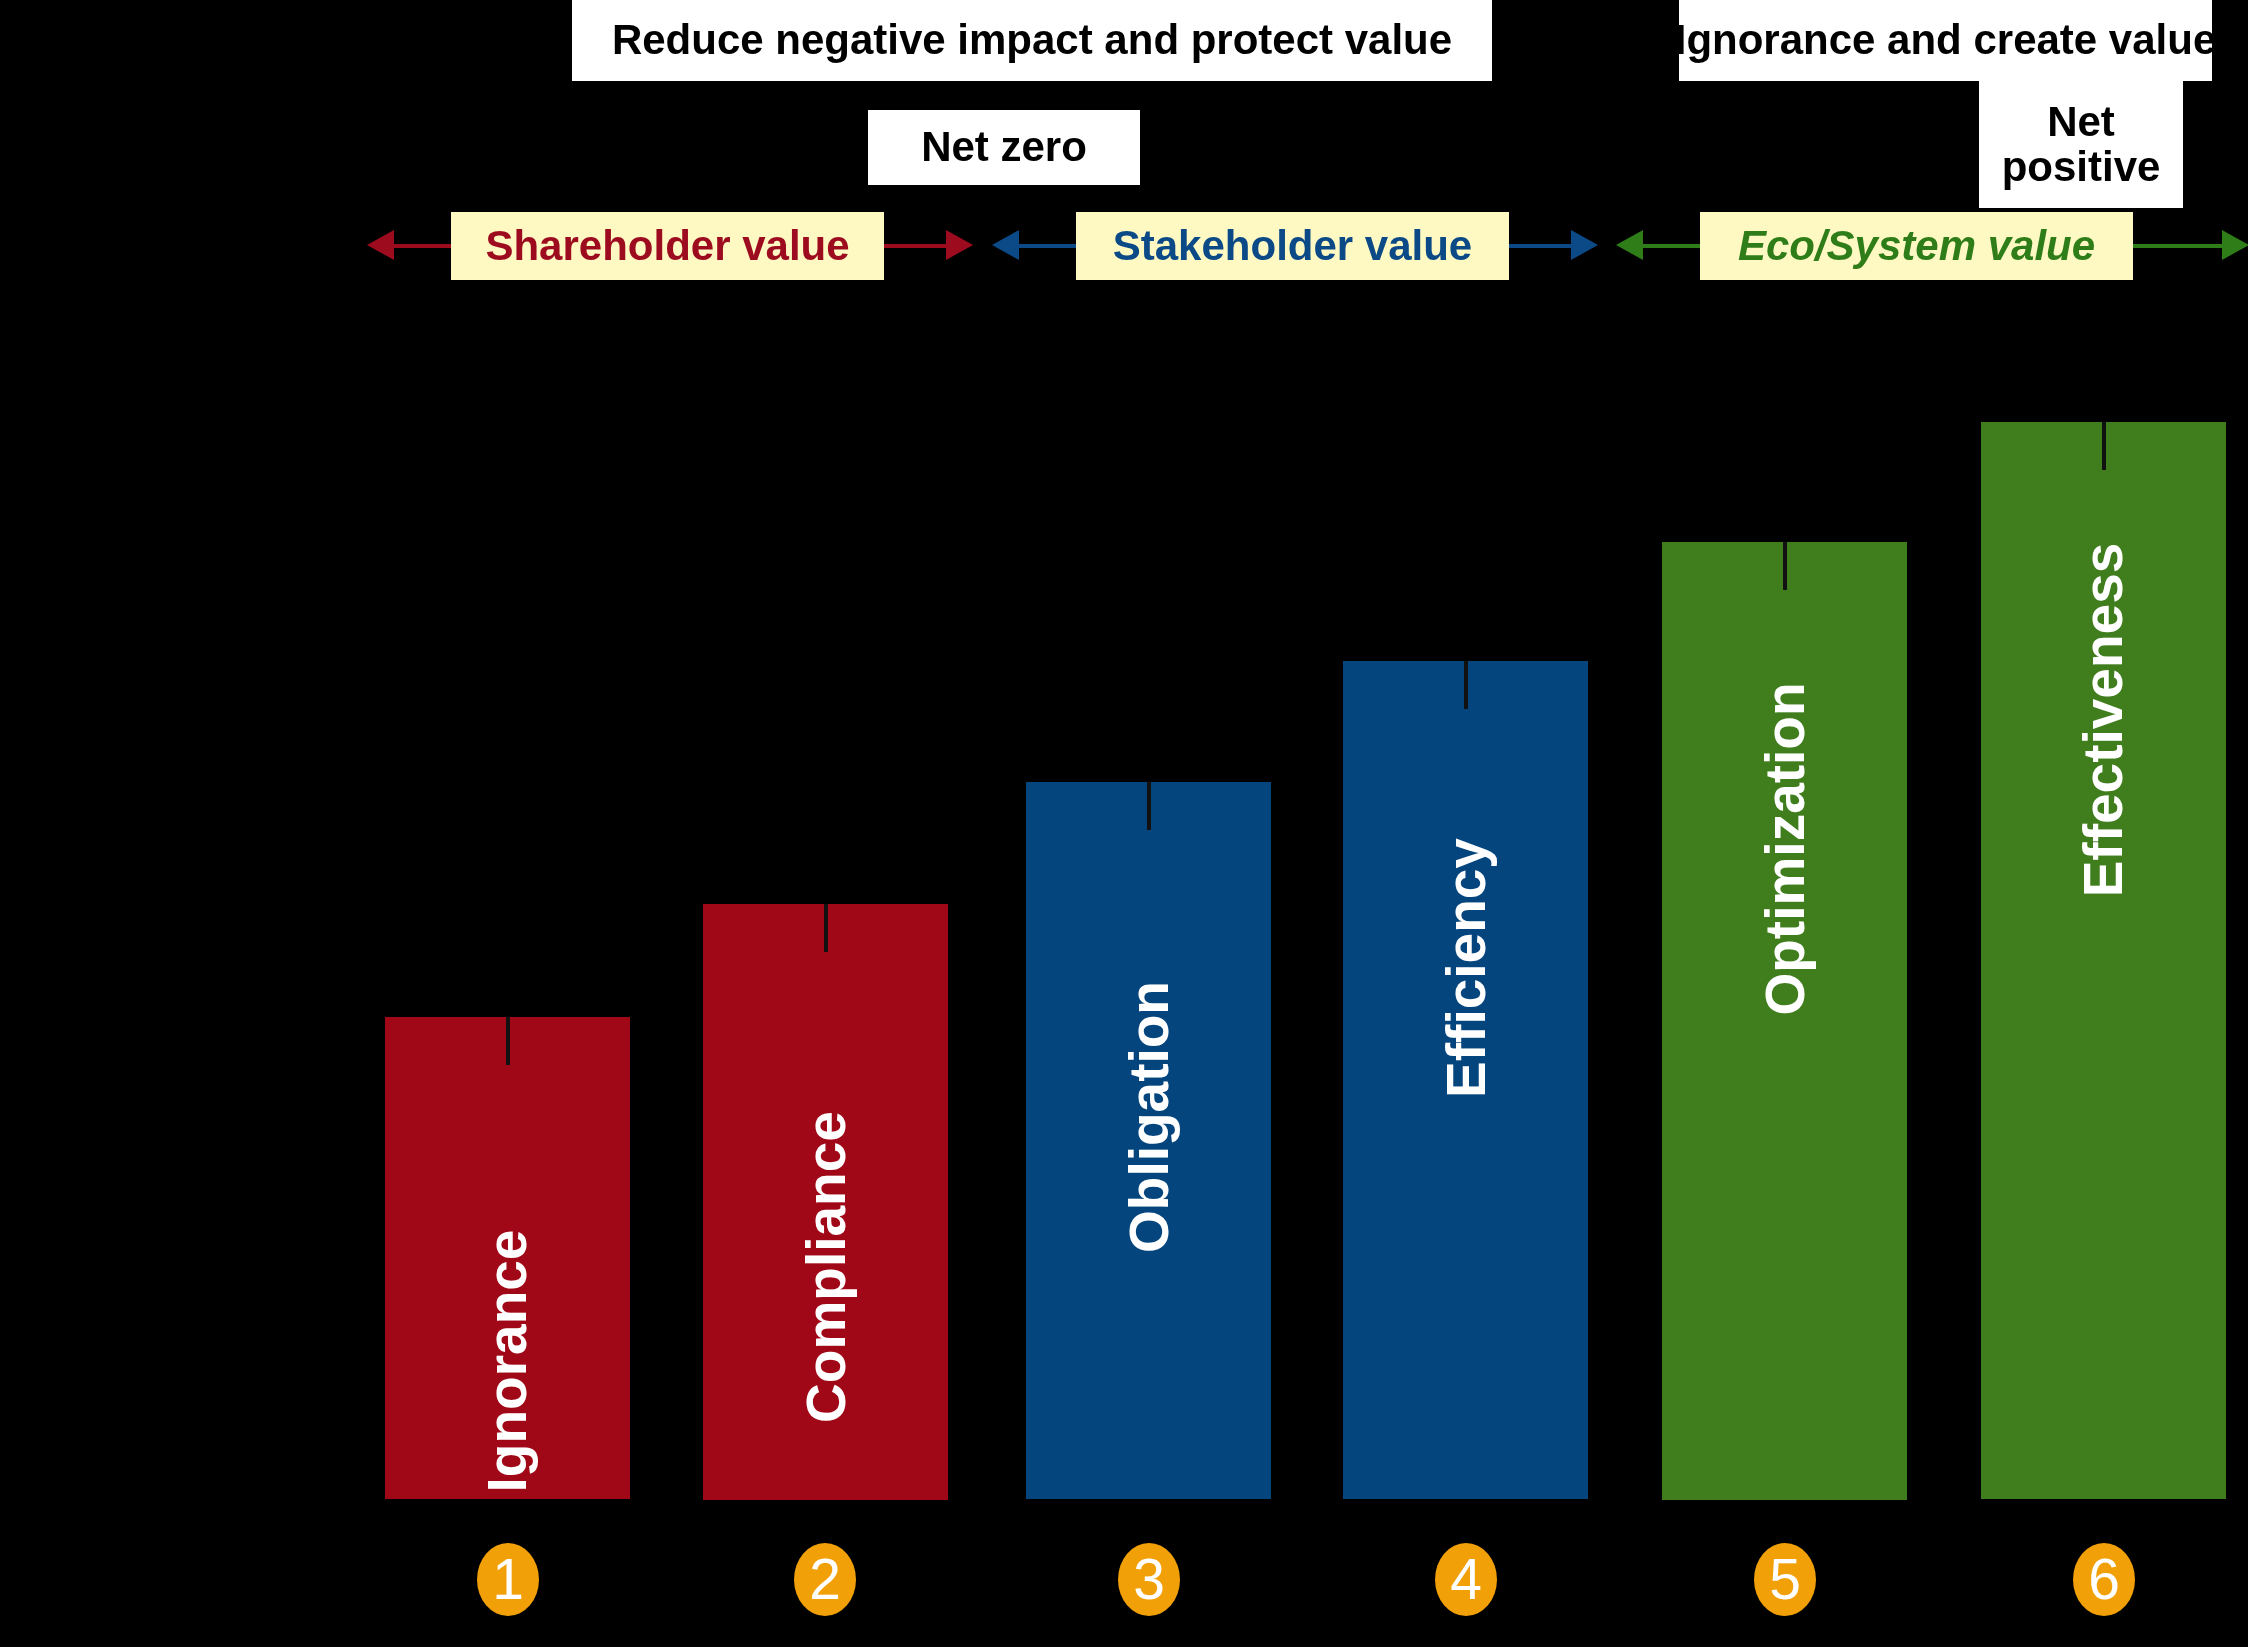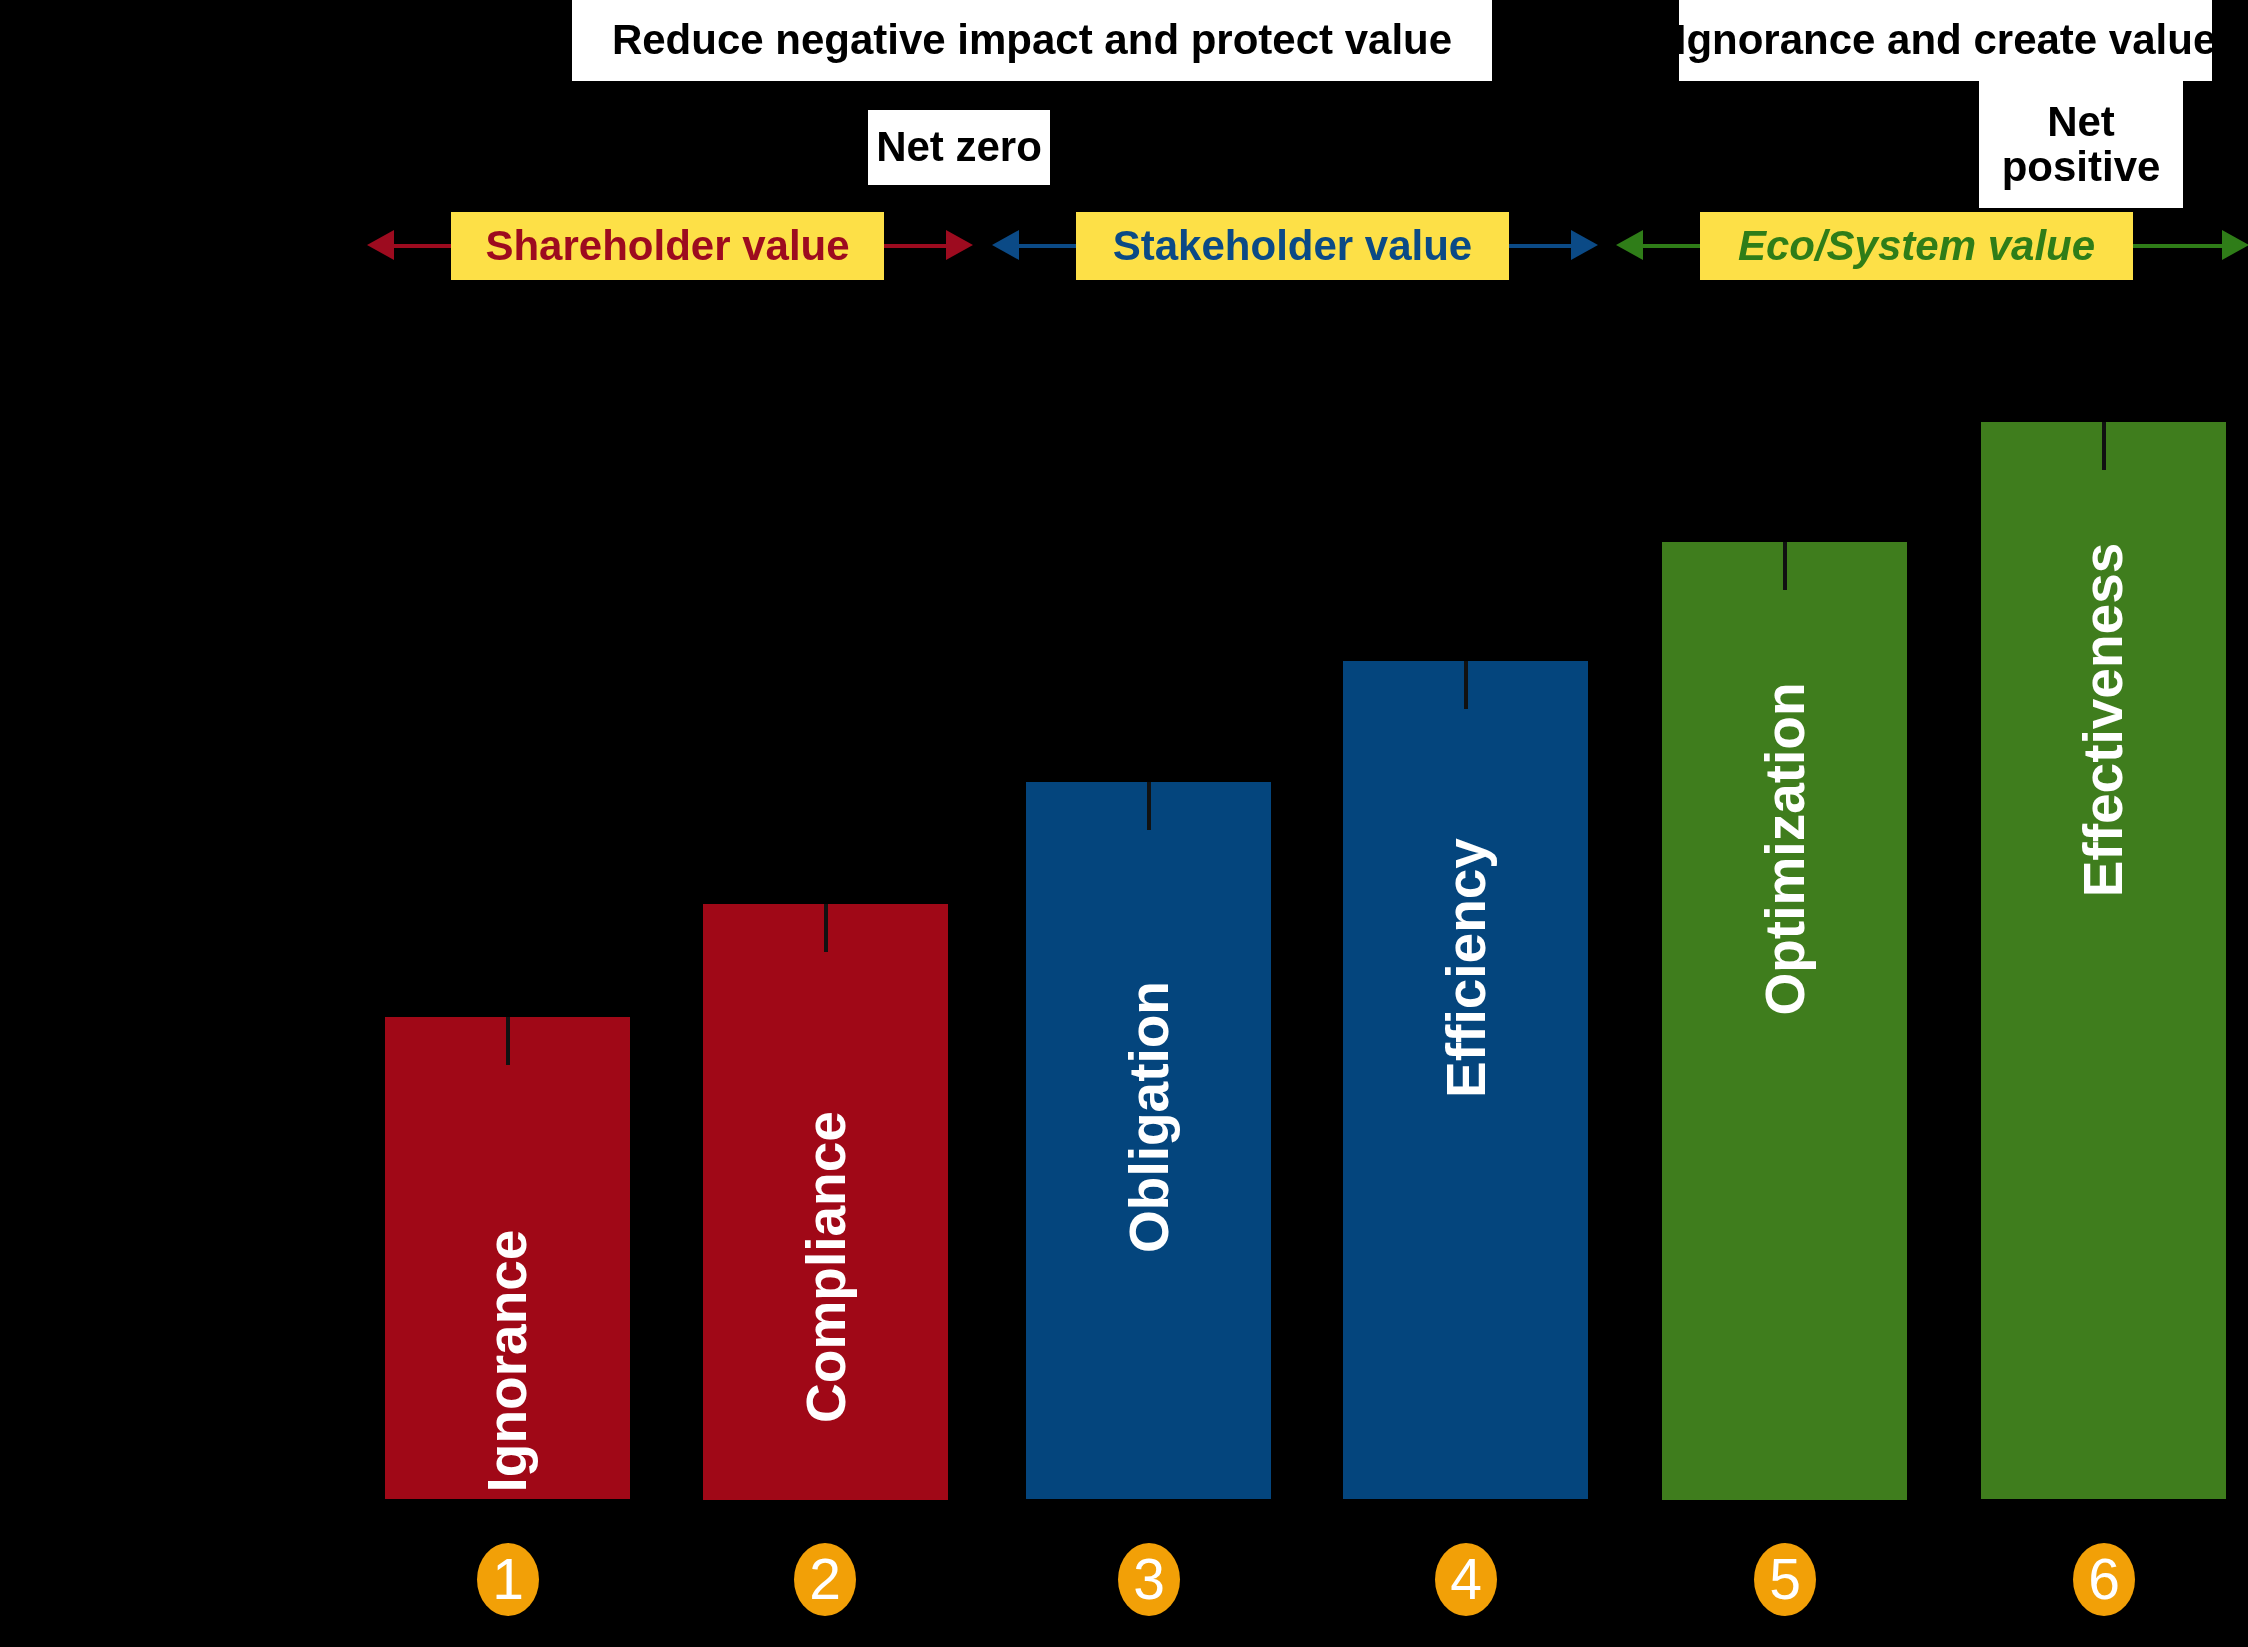--- a/index.html
+++ b/index.html
@@ -17,21 +17,21 @@
     background:#ffffff;
     color:#000000;
     font-weight:bold;
     display:flex; align-items:center; justify-content:center;
     text-align:center;
     line-height:1.05;
     white-space:nowrap;
   }
   #banner-reduce { left:531px; top:0px;    width:920px; height:81px; font-size:42px;margin-left:41px; }
   #banner-initiate { left:1679px; top:0px; width:533px;  height:81px; font-size:42px; }
-  #banner-netzero { left:868px; top:110px; width:182px; height:75px; font-size:42px; }
+  #banner-netzero { left:868px; top:110px; width:272px; height:75px; font-size:42px; }
   #banner-netpositive {
     left:1979px; top:81px; width:204px; height:127px; font-size:42px;
     white-space:normal; padding:0 9.2px;
   }
 
   
   .axisrow { position:absolute; left:0; top:217px; width:2249px; height:57px; }
   .axis-seg { position:absolute; top:0; height:57px; }
   .axis-line {
     position:absolute; top:27px; height:3.7px;
@@ -39,21 +39,21 @@
   .arrow {
     position:absolute; top:13px;
     width:0; height:0;
     border-top:15.6px solid transparent;
     border-bottom:15.6px solid transparent;
   }
   .arrow.left  { border-right-width:27.5px; border-right-style:solid; }
   .arrow.right { border-left-width:27.5px;  border-left-style:solid; }
   .axis-label {
     position:absolute; top:-5.5px; height:68px;
-    background:#fde047;
+    background:#fef9c3;
     display:flex; align-items:center; justify-content:center;
     font-size:42px; font-weight:bold; white-space:nowrap;
   }
 
   
   #seg-shareholder { left:367px; width:606px; }
   #seg-shareholder .axis-line { left:20px; right:20px; background:#9d0b1f; }
   #seg-shareholder .arrow.left  { left:0px;  border-right-color:#9d0b1f; }
   #seg-shareholder .arrow.right { right:0px; border-left-color:#9d0b1f; }
   #seg-shareholder .axis-label { left:84px; width:433px; color:#9d0b1f; }

